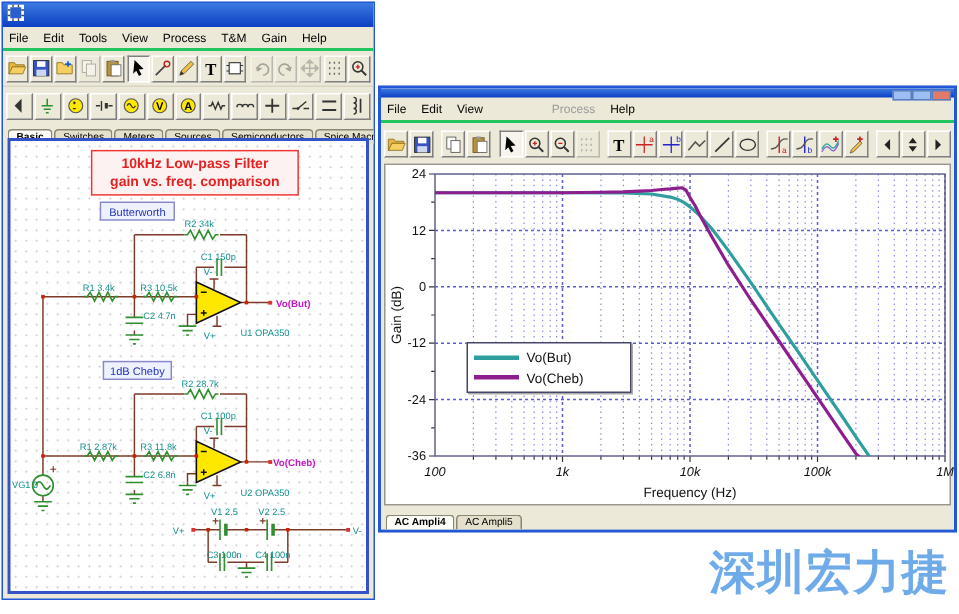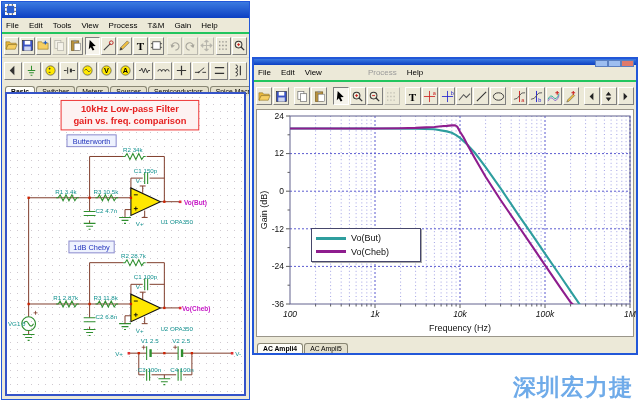--- a/index.html
+++ b/index.html
@@ -31,21 +31,21 @@
   .pin{fill:#e03030;}
   
   #plot-strip{height:6px;background:linear-gradient(#3b7ae0,#0c3fc2);position:relative;}
   .wbtn{position:absolute;top:1px;width:11px;height:5px;background:#9dbef0;border:1px solid #5a7fc0;}
   #plot-panel{position:absolute;left:2px;top:50px;right:2px;bottom:16px;background:#fff;border:1px solid #9a968a;text-align:right;}
   #legend{position:absolute;left:54px;top:118px;width:110px;height:34px;background:#fff;border:1px solid #46466a;box-shadow:1px 1px 0 #aaa;display:flex;flex-direction:column;justify-content:space-evenly;padding:1px 4px;box-sizing:border-box;}
   .lg-row{display:flex;align-items:center;gap:5px;}
   .lg-line{width:30px;height:3px;}
   .lg-txt{font-size:9px;color:#111;}
   #plot-tabs{position:absolute;left:0;right:0;bottom:0;height:14px;}
-  #watermark{position:absolute;right:6px;bottom:6px;font-size:23px;font-weight:bold;color:#6fabe9;letter-spacing:1px;font-family:"DejaVu Sans",sans-serif;}
+  #watermark{position:absolute;right:6px;bottom:6px;font-size:31px;font-weight:bold;color:#6fabe9;letter-spacing:1px;font-family:"DejaVu Sans",sans-serif;}
 </style>
 </head>
 <body>
 
 <div id="stage">
 
   <div class="win" style="left:1px;top:1px;width:249px;height:399px;">
     <div class="titlebar">
       <span><svg width="11" height="11" viewBox="0 0 12 12">
             <rect width="12" height="12" fill="#fff"></rect>

